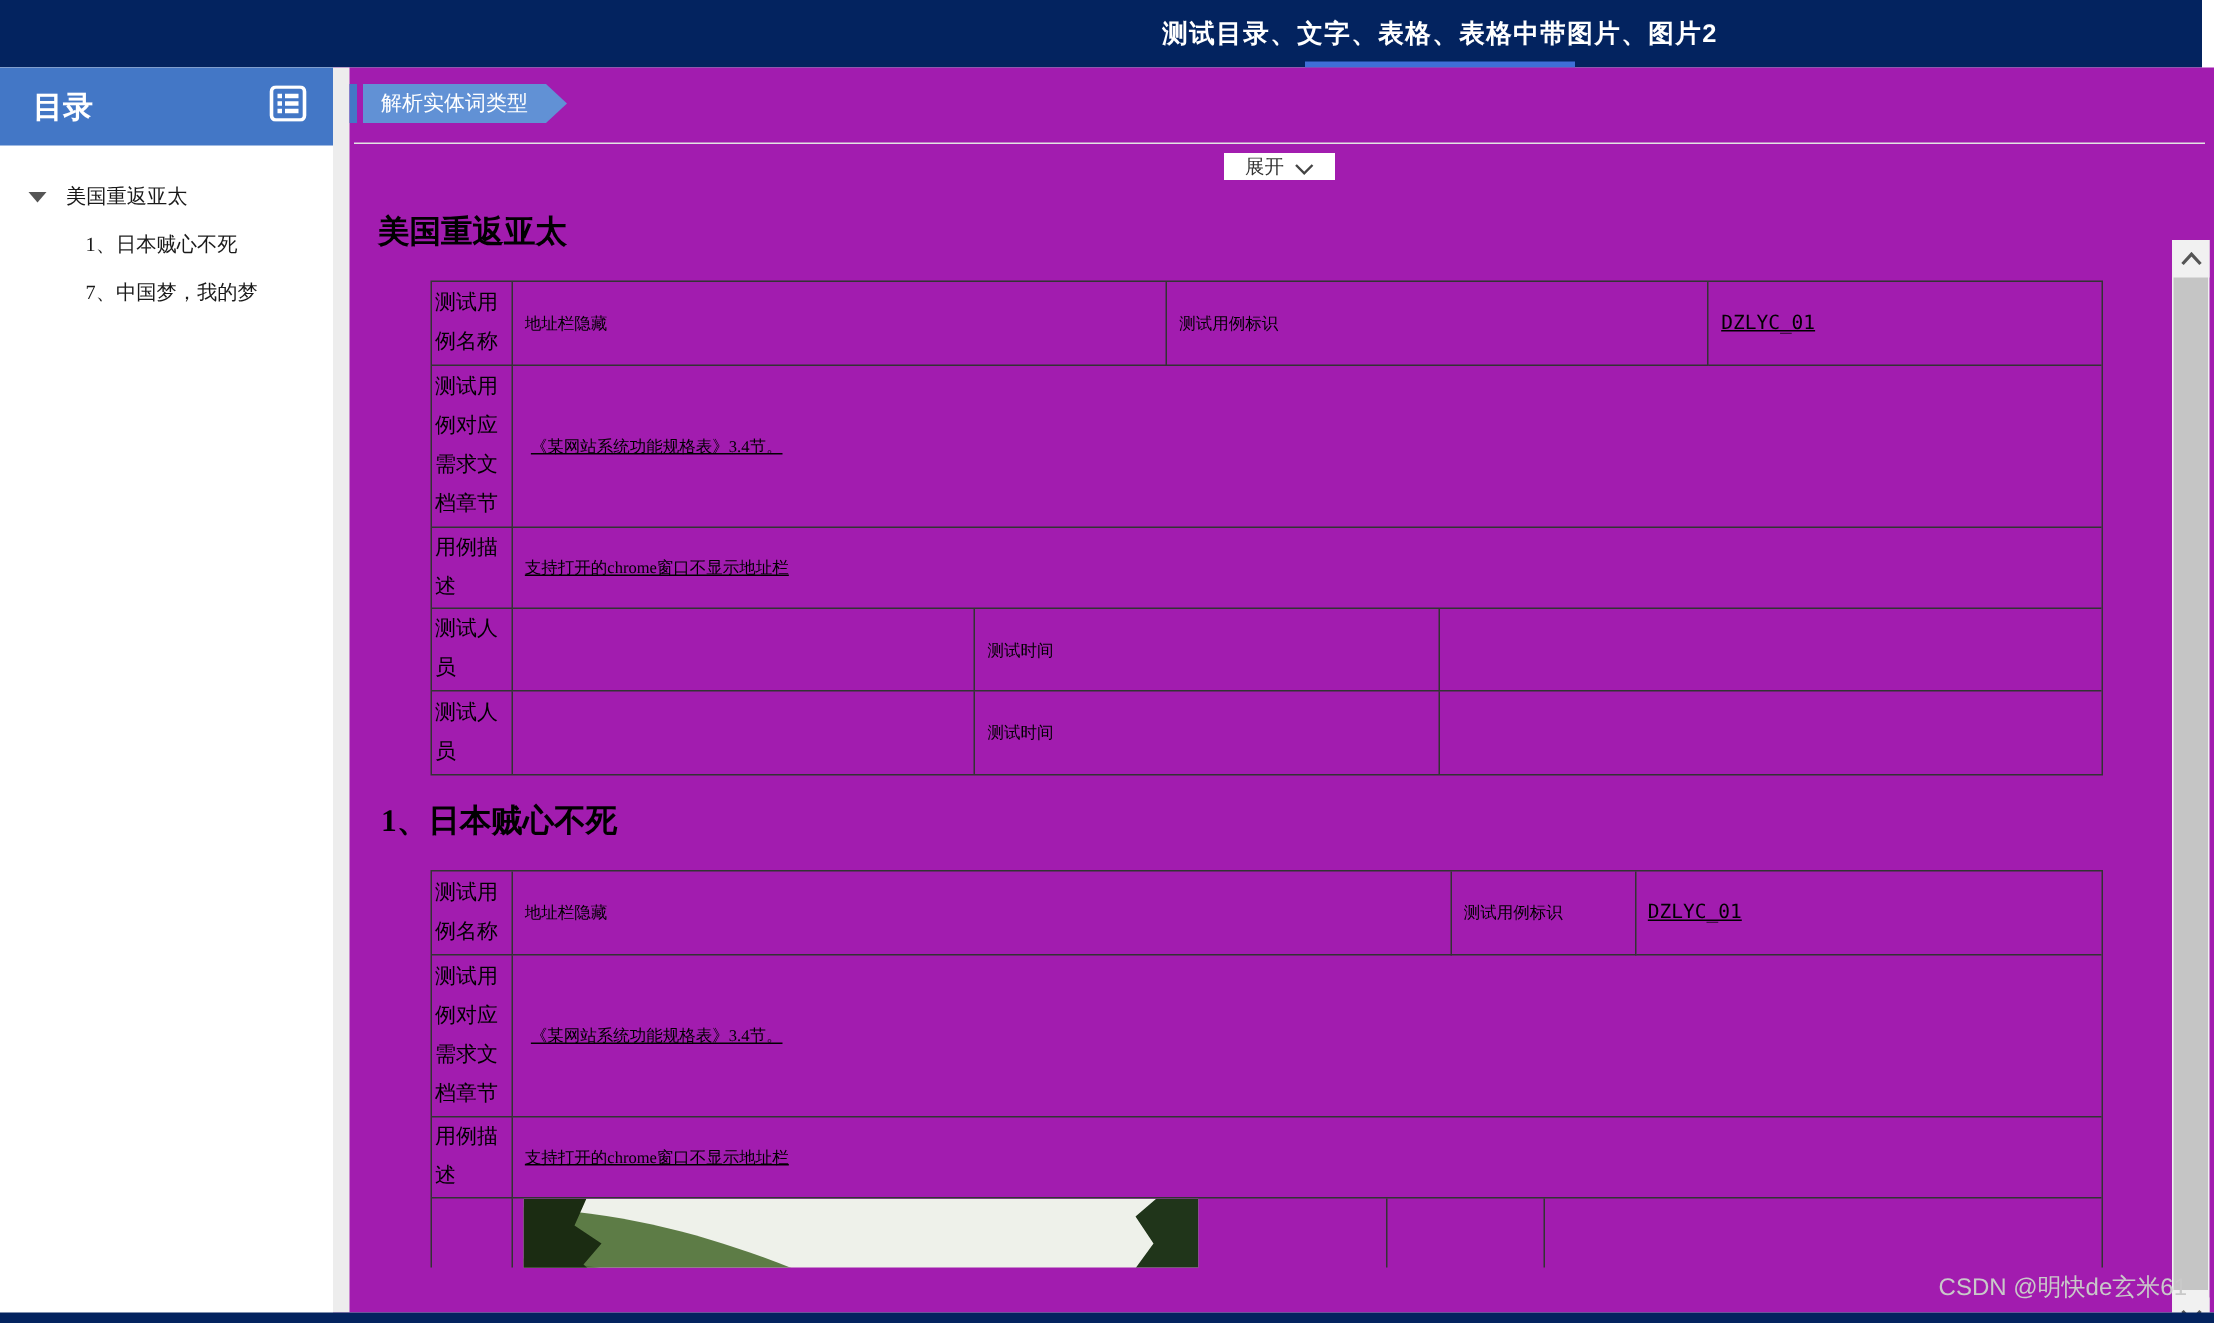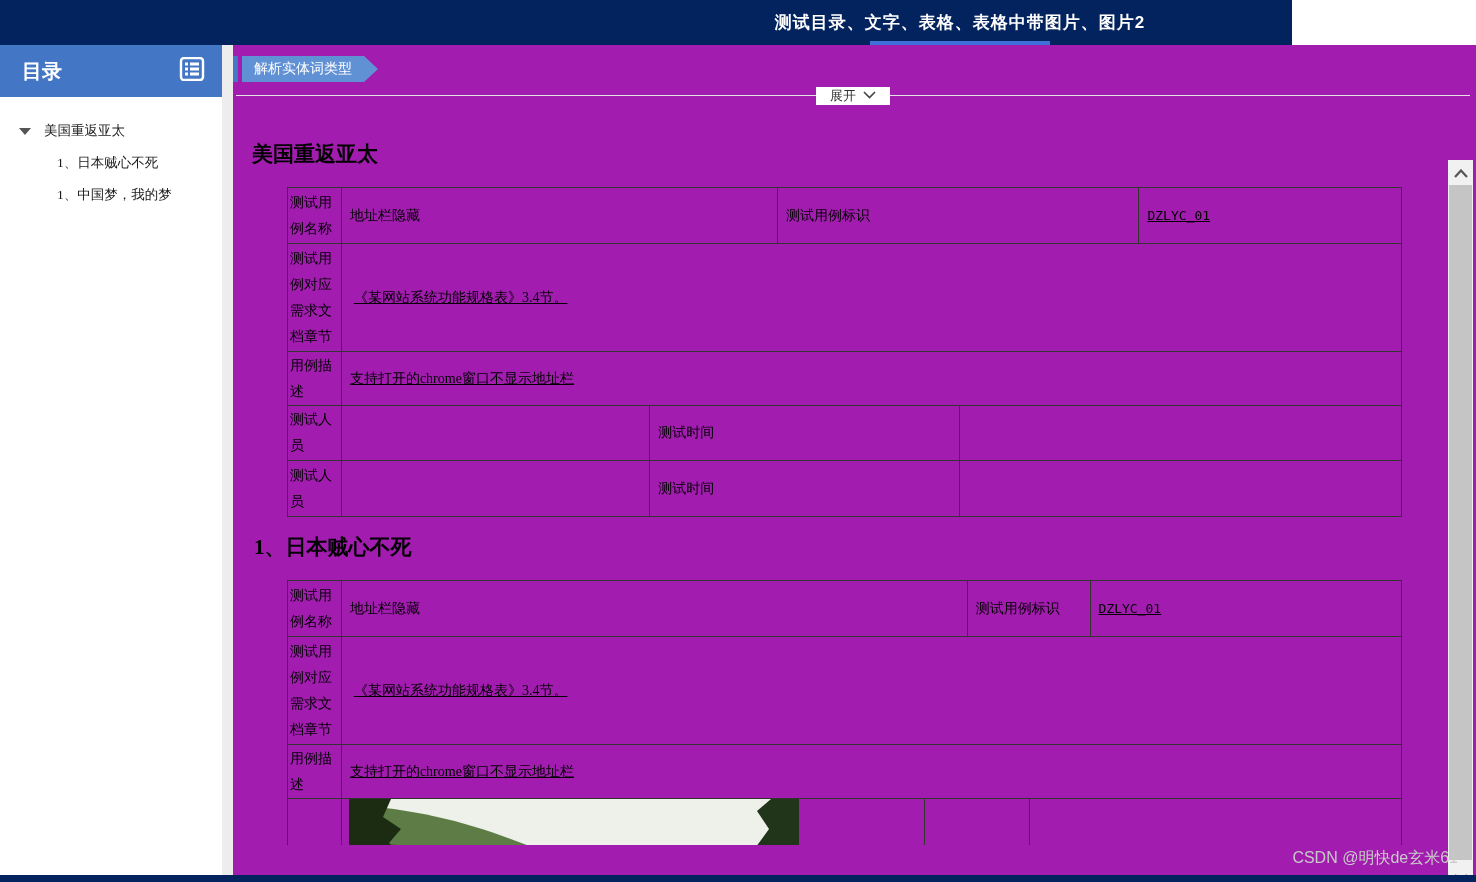--- a/index.html
+++ b/index.html
@@ -1,21 +1,21 @@
 <!DOCTYPE html>
 <html><head>
 <meta charset="utf-8">
 <style>
   * { margin:0; padding:0; box-sizing:border-box; }
   html,body { width:1476px; height:882px; overflow:hidden; background:#fff;
               font-family:"Liberation Sans","DejaVu Sans",sans-serif; }
   .stage { position:relative; width:1476px; height:882px; background:#fff; }
 
   
-  .navbar { position:absolute; left:0; top:0; width:1292px; height:45px; background:#03235f; }
+  .navbar { position:absolute; left:0; top:0; width:1468px; height:45px; background:#03235f; }
   .navbar-title { position:absolute; left:770px; top:0; width:380px; height:45px;
                   display:flex; align-items:center; justify-content:center;
                   color:#fff; font-size:17px; font-weight:bold; letter-spacing:1px; }
   .navbar-underline { position:absolute; left:870px; bottom:0; width:180px; height:4px; background:#3f6fd8; }
 
   
   .sidebar { position:absolute; left:0; top:45px; width:222px; height:742px; background:#fff; }
   .sidebar-header { position:relative; width:222px; height:52px; background:#4377c6;
                     display:flex; align-items:center; }
   .sidebar-header-title { color:#fff; font-size:20px; font-weight:bold; margin-left:22px; }
@@ -35,39 +35,39 @@
              background:#a21caf; border-left:11px solid #ededed; }
   .tag-row { position:absolute; left:0; top:11px; height:26px; display:flex; }
   .tag-bar { width:5px; height:26px; background:#4377c6; }
   .tag { margin-left:4px; height:26px; display:flex; align-items:center;
          background:#6191d5; color:#fff; font-size:14px;
          padding:0 26px 0 12px;
          clip-path:polygon(0 0, calc(100% - 14px) 0, 100% 50%, calc(100% - 14px) 100%, 0 100%); }
 
   .collapse-row { position:absolute; left:3px; right:6px; top:42px; height:16px; }
   .collapse-line { position:absolute; left:0; right:0; top:8px; height:1px; background:#e3e3e3; }
-  .collapse-label { position:absolute; left:50%; transform:translateX(-50%); top:0;
-                    background:#fff; padding:0 14px; display:flex; align-items:flex-start; gap:7px;
+  .collapse-label { position:absolute; left:50%; transform:translateX(-50%); top:15px;
+                    background:#fff; padding:0 14px; display:flex; align-items:flex-end; gap:7px;
                     font-size:13px; color:#333; cursor:pointer; }
 
   
   .doc-viewport { position:absolute; left:0; top:70px; width:1210px; height:730px; overflow:hidden;
                   font-family:"Liberation Serif","DejaVu Serif",serif; color:#000; }
   .doc-h1 { margin:25px 0 0 19px; font-size:21px; font-weight:bold; }
   .doc-h2 { margin:16px 0 0 21px; font-size:21px; font-weight:bold; }
 
   .tbl { margin-left:54px; margin-top:19px; width:1115px; border:1px solid #333; }
   .tr  { display:flex; }
   .tr .td { border-right:1px solid #333; border-bottom:1px solid #333; overflow:hidden; }
   .tr .td:last-child { border-right:none;text-decoration:underline; }
   .tbl .tr:last-child .td { border-bottom:none; }
 
   .lab { display:flex; align-items:center; justify-content:center; text-align:left;
          padding:0 2px; font-size:14px; line-height:26px; word-break:break-all; }
-  .val { display:flex; align-items:center; padding-left:8px; font-size:14px; }
+  .val { display:flex; align-items:center; padding-left:8px; font-size:11px; }
   .val-indent { padding-left:12px; }
   .mono { font-family:"DejaVu Sans Mono","Liberation Mono",monospace; font-size:13px; }
 
   .w54{width:54px;} .w437{width:437px;} .w362{width:362px;} .w262{width:262px;}
   .w1061{width:1061px;}
   .w309{width:309px;} .w310{width:310px;} .w442{width:442px;}
   .w627{width:627px;} .w123{width:123px;} .w311{width:311px;}
   .w584{width:584px;} .w105{width:105px;} .w372{width:372px;}
   .h56{height:56px;} .h108{height:108px;} .h54{height:54px;} .h55{height:55px;} .h160{height:160px;}
 
@@ -114,21 +114,21 @@
     </div>
     <div class="tree">
       <div class="tree-item">
         <span class="tree-caret"></span>
         <span class="lbl0">美国重返亚太</span>
       </div>
       <div class="tree-item">
         <span class="lbl1">1、日本贼心不死</span>
       </div>
       <div class="tree-item">
-        <span class="lbl1">1、中国梦，我的梦</span>
+        <span class="lbl1">7、中国梦，我的梦</span>
       </div>
     </div>
   </div>
 
   <div class="content">
 
     <div class="tag-row">
       <div class="tag-bar"></div>
       <div class="tag">解析实体词类型</div>
     </div>

